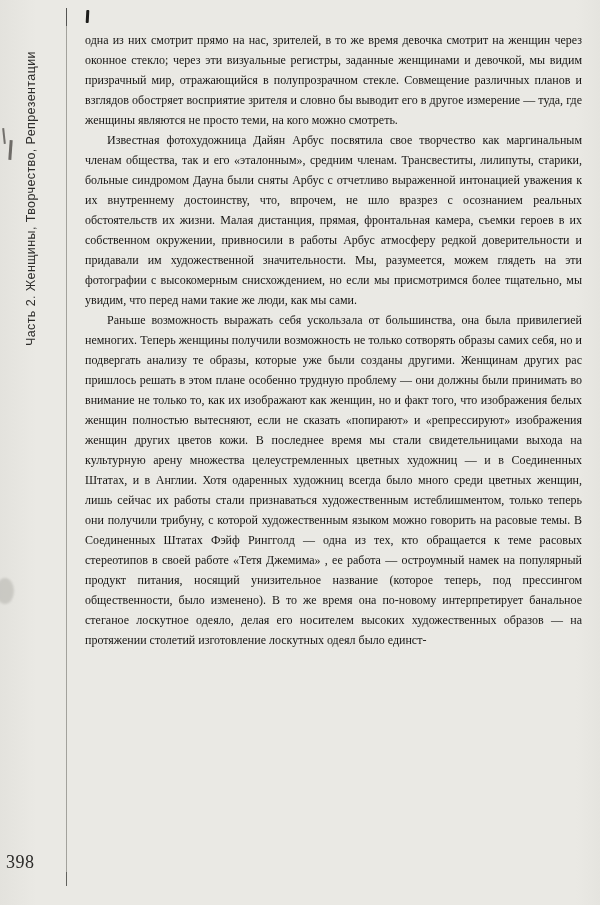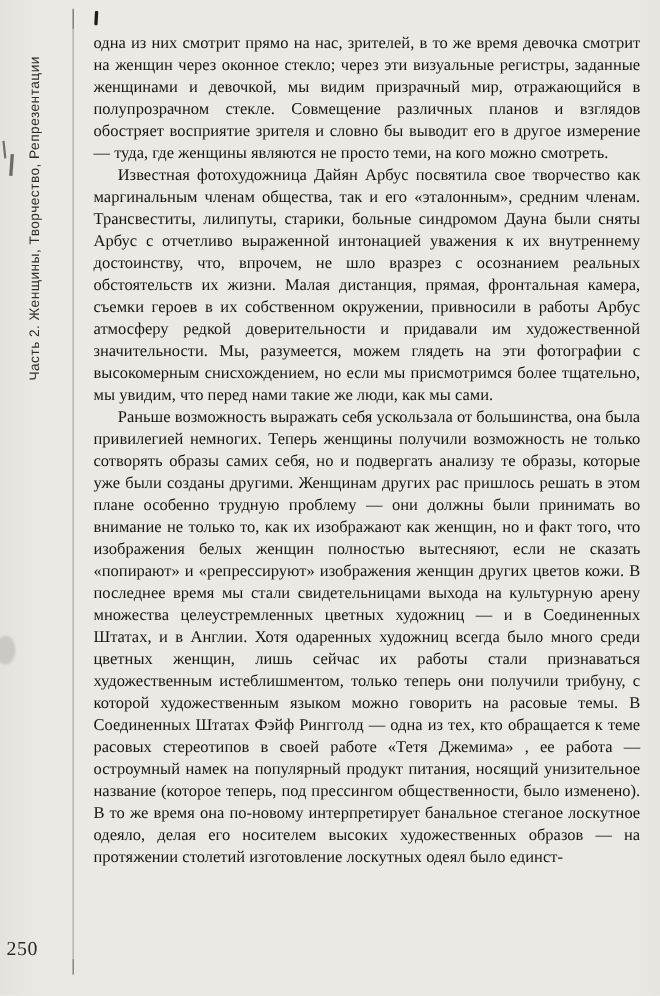--- a/index.html
+++ b/index.html
@@ -49,21 +49,21 @@
     font-size: 18px;
     color: #2b2a28;
     letter-spacing: 0.5px;
   }
   .text-column {
     position: absolute;
     left: 85px;
     top: 30px;
     width: 497px;
     color: #161513;
-    font-size: 15px;
+    font-size: 12px;
     line-height: 20px;
     text-align: justify;
   }
   .para {
     margin: 0;
     text-indent: 22px;
   }
   .para.no-indent {
     text-indent: 0;
   }
@@ -112,21 +112,21 @@
 </style>
 </head>
 <body>
 
 <div class="page">
 
   <div class="margin-rule"></div>
 
   <div class="sidebar-text">Часть 2. Женщины, Творчество, Репрезентации</div>
 
-  <div class="page-number">250</div>
+  <div class="page-number">398</div>
 
   <div class="text-column">
     <p class="para no-indent">одна из них смотрит прямо на нас, зрителей, в то же время девочка смотрит на женщин через оконное стекло; через эти визуальные регистры, заданные женщинами и девочкой, мы видим призрачный мир, отражающийся в полупрозрачном стекле. Совмещение различных планов и взглядов обостряет восприятие зрителя и словно бы выводит его в другое измерение — туда, где женщины являются не просто теми, на кого можно смотреть.</p>
     <p class="para">Известная фотохудожница Дайян Арбус посвятила свое творчество как маргинальным членам общества, так и его «эталонным», средним членам. Трансвеститы, лилипуты, старики, больные синдромом Дауна были сняты Арбус с отчетливо выраженной интонацией уважения к их внутреннему достоинству, что, впрочем, не шло вразрез с осознанием реальных обстоятельств их жизни. Малая дистанция, прямая, фронтальная камера, съемки героев в их собственном окружении, привносили в работы Арбус атмосферу редкой доверительности и придавали им художественной значительности. Мы, разумеется, можем глядеть на эти фотографии с высокомерным снисхождением, но если мы присмотримся более тщательно, мы увидим, что перед нами такие же люди, как мы сами.</p>
     <p class="para">Раньше возможность выражать себя ускользала от большинства, она была привилегией немногих. Теперь женщины получили возможность не только сотворять образы самих себя, но и подвергать анализу те образы, которые уже были созданы другими. Женщинам других рас пришлось решать в этом плане особенно трудную проблему — они должны были принимать во внимание не только то, как их изображают как женщин, но и факт того, что изображения белых женщин полностью вытесняют, если не сказать «попирают» и «репрессируют» изображения женщин других цветов кожи. В последнее время мы стали свидетельницами выхода на культурную арену множества целеустремленных цветных художниц — и в Соединенных Штатах, и в Англии. Хотя одаренных художниц всегда было много среди цветных женщин, лишь сейчас их работы стали признаваться художественным истеблишментом, только теперь они получили трибуну, с которой художественным языком можно говорить на расовые темы. В Соединенных Штатах Фэйф Рингголд — одна из тех, кто обращается к теме расовых стереотипов в своей работе «Тетя Джемима» , ее работа — остроумный намек на популярный продукт питания, носящий унизительное название (которое теперь, под прессингом общественности, было изменено). В то же время она по-новому интерпретирует банальное стеганое лоскутное одеяло, делая его носителем высоких художественных образов — на протяжении столетий изготовление лоскутных одеял было единст-</p>
   </div>
 
   <div class="artifact-top-tick"></div>
   <div class="artifact-margin-mark-1"></div>
   <div class="artifact-margin-mark-2"></div>

